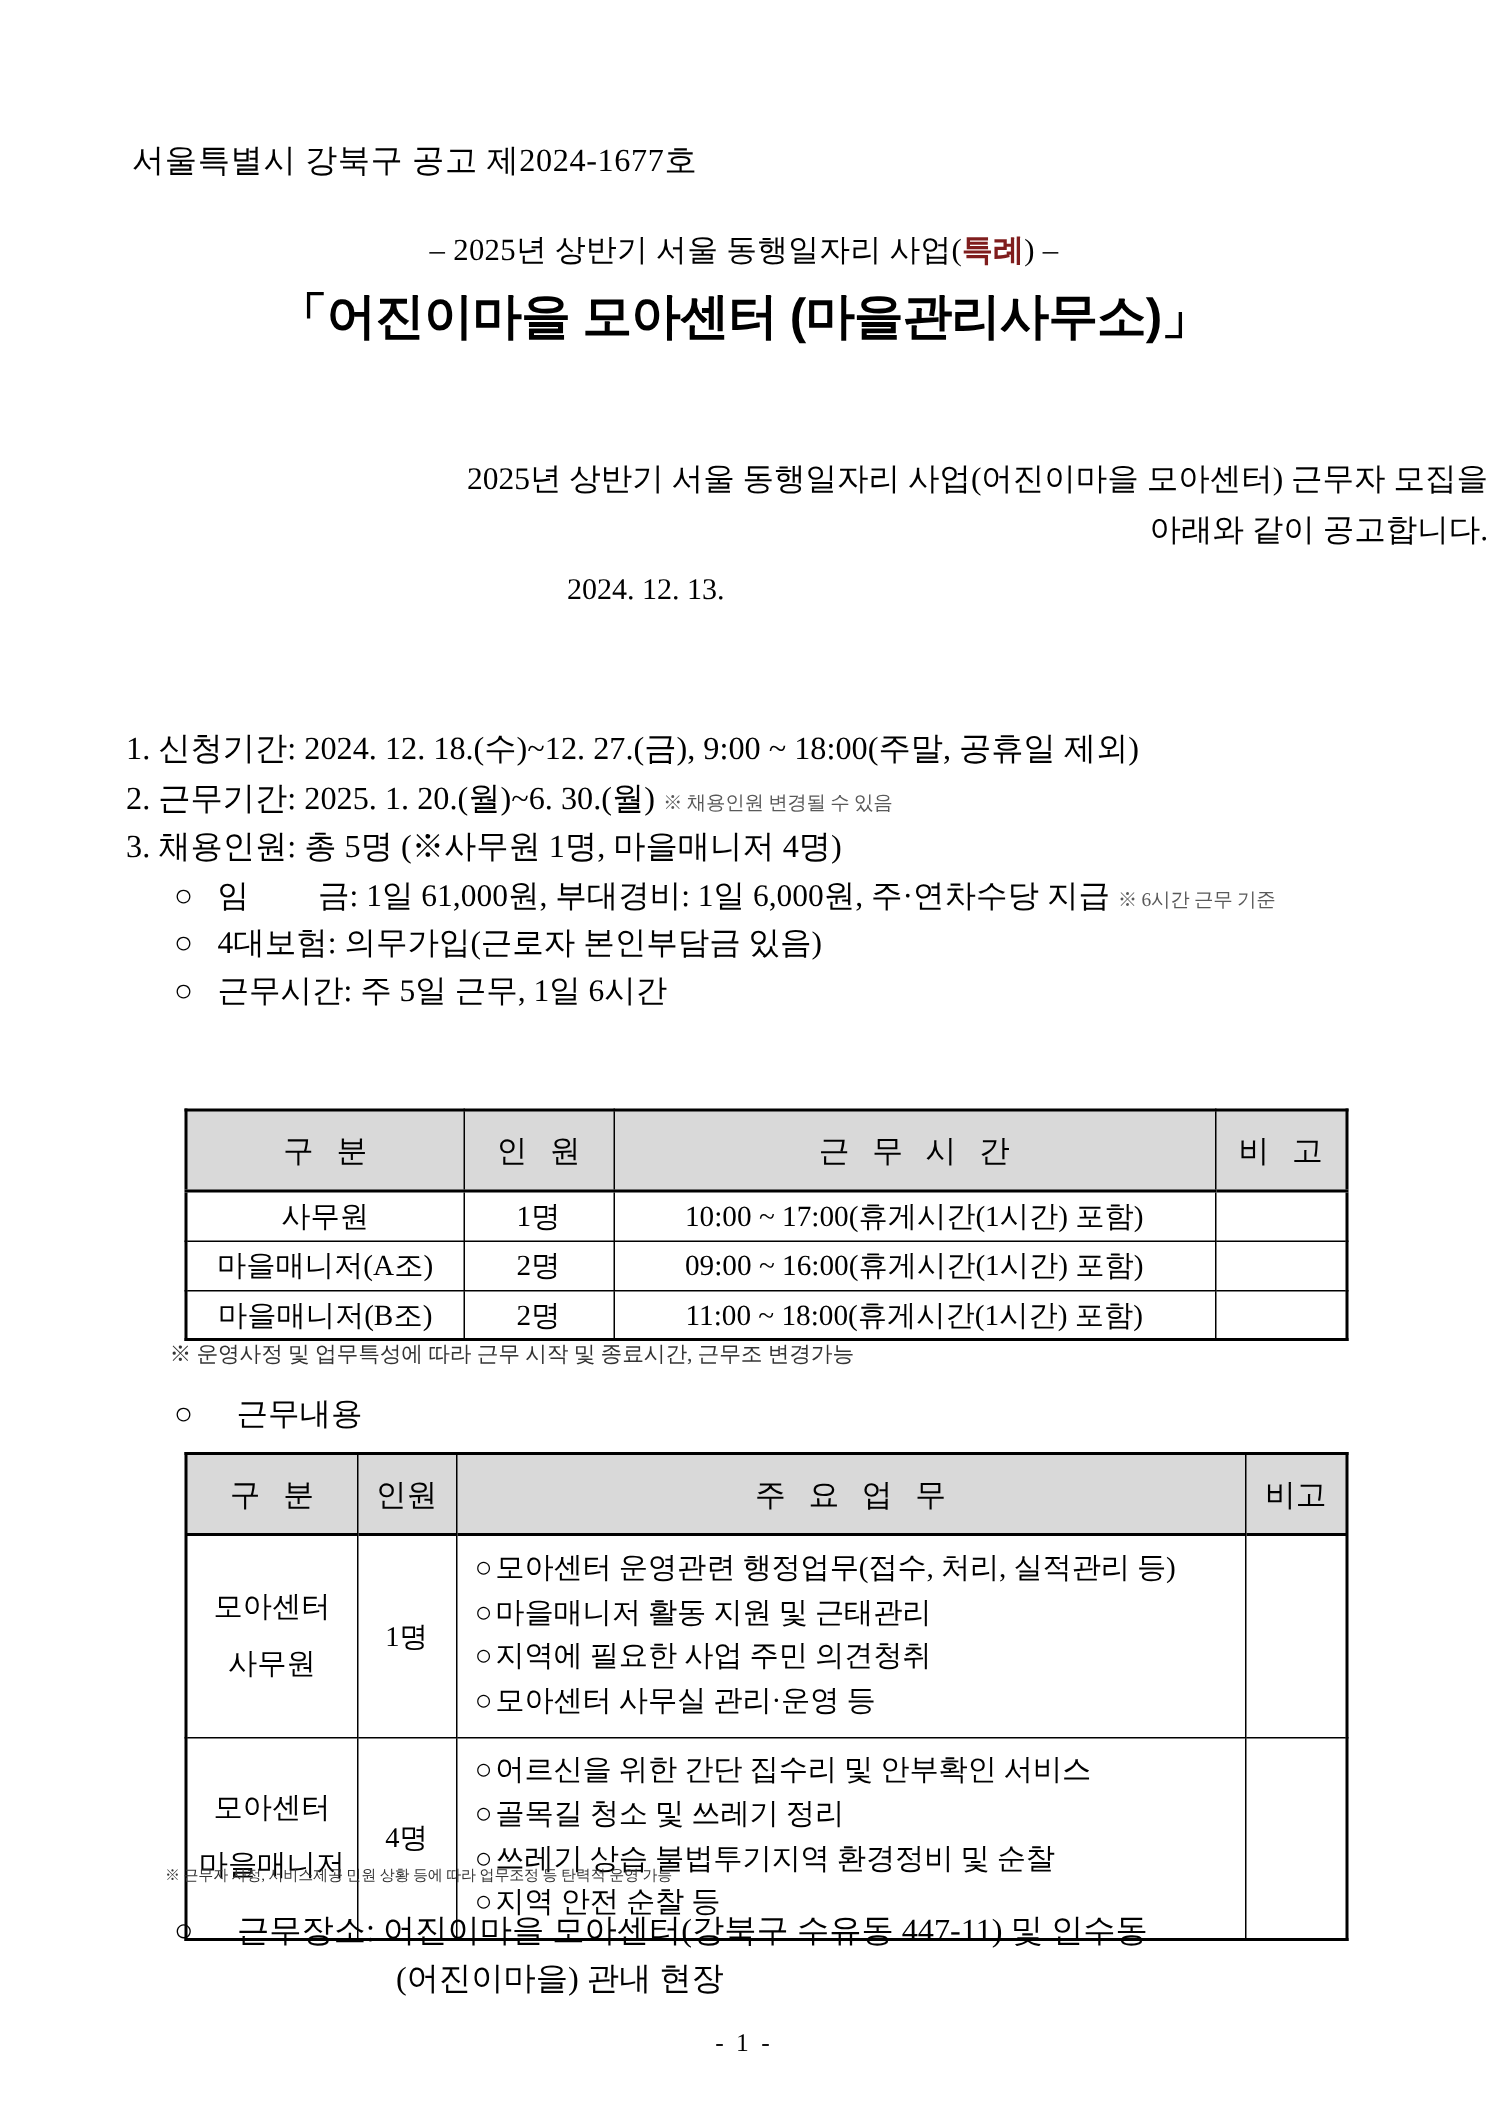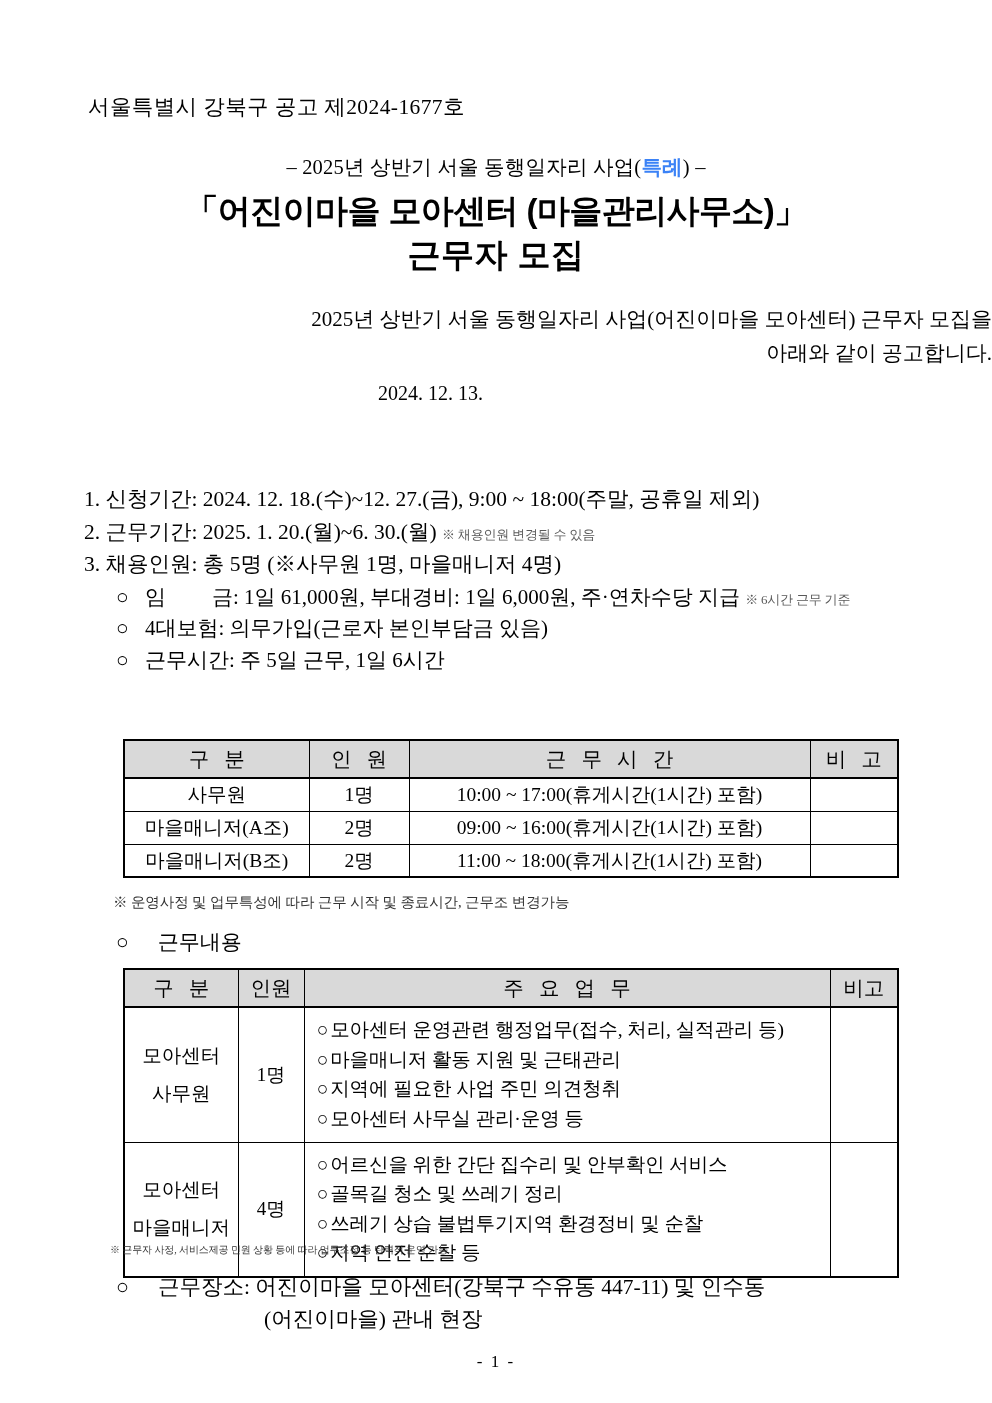--- a/index.html
+++ b/index.html
@@ -41,21 +41,21 @@
     top: 155px;
     width: 992px;
     text-align: center;
   }
   .subtitle {
     font-size: 20.5px;
     letter-spacing: 0.2px;
     line-height: 1.2;
     white-space: nowrap;
   }
-  .subtitle .hl { color: #3b82f6; font-weight: bold; }
+  .subtitle .hl { color: #7f1d1d; font-weight: bold; }
   .main-title {
     font-family: "Liberation Sans", "DejaVu Sans", sans-serif;
     font-weight: bold;
     font-size: 33px;
     line-height: 1.32;
     letter-spacing: -0.6px;
     margin-top: 9px;
     white-space: nowrap;
   }
   .main-title-2 {
@@ -154,21 +154,21 @@
   table td, table th {
     border: 1px solid #000000;
     padding: 0;
     font-weight: normal;
     font-size: 19.5px;
     text-align: center;
   }
   table { border: 2px solid #000000; }
   thead td {
     background: #d9d9d9;
-    height: 38px;
+    height: 54px;
     font-size: 20.5px;
     letter-spacing: 5px;
     text-indent: 5px;
     border-bottom: 2px solid #000000;
   }
   thead td.tight { letter-spacing: 0px; text-indent: 0; }
   .t1 tbody td { height: 33px; }
   .t1 .c-div { width: 185px; }
   .t1 .c-cnt { width: 100px; }
   .t1 .c-rem { width: 88px; }
@@ -241,21 +241,20 @@
 </head>
 <body>
 
 <div class="page">
 
   <div class="doc-number">서울특별시 강북구 공고 제2024-1677호</div>
 
   <div class="title-block">
     <div class="subtitle"><span>– 2025년 상반기 서울 동행일자리 사업(</span><span class="hl">특례</span><span>) –</span></div>
     <div class="main-title">「어진이마을 모아센터 (마을관리사무소)」</div>
-    <div class="main-title-2">근무자 모집</div>
   </div>
 
   <div class="intro">
     <div class="line">2025년 상반기 서울 동행일자리 사업(어진이마을 모아센터) 근무자 모집을</div>
     <div class="line">아래와 같이 공고합니다.</div>
   </div>
 
   <div class="issue-date">2024. 12. 13.</div>
 
   <div class="items">

